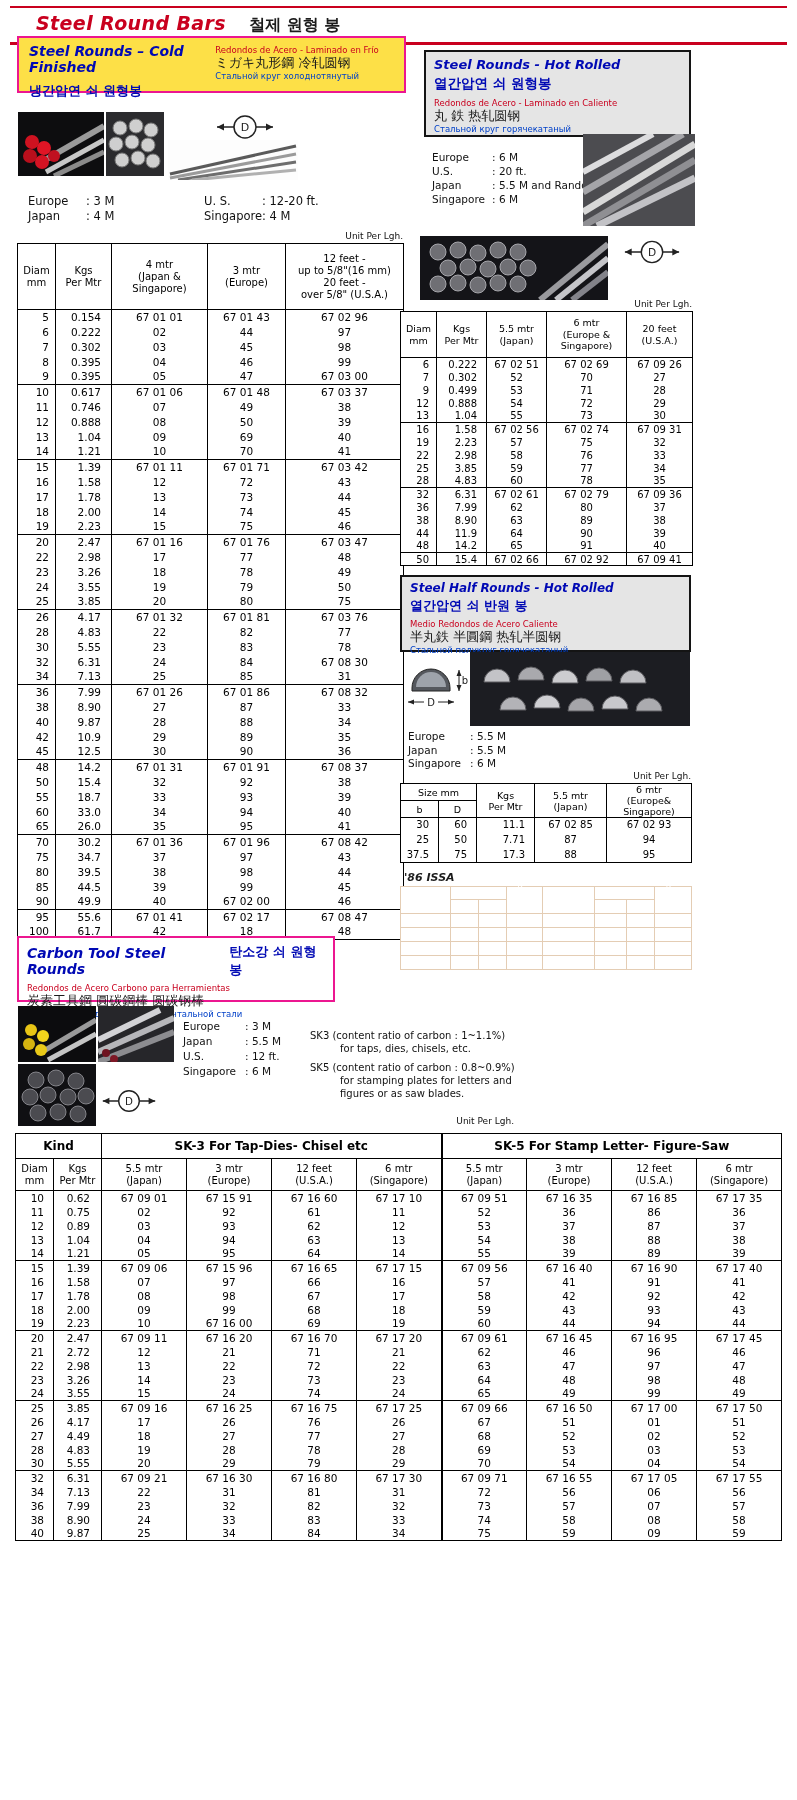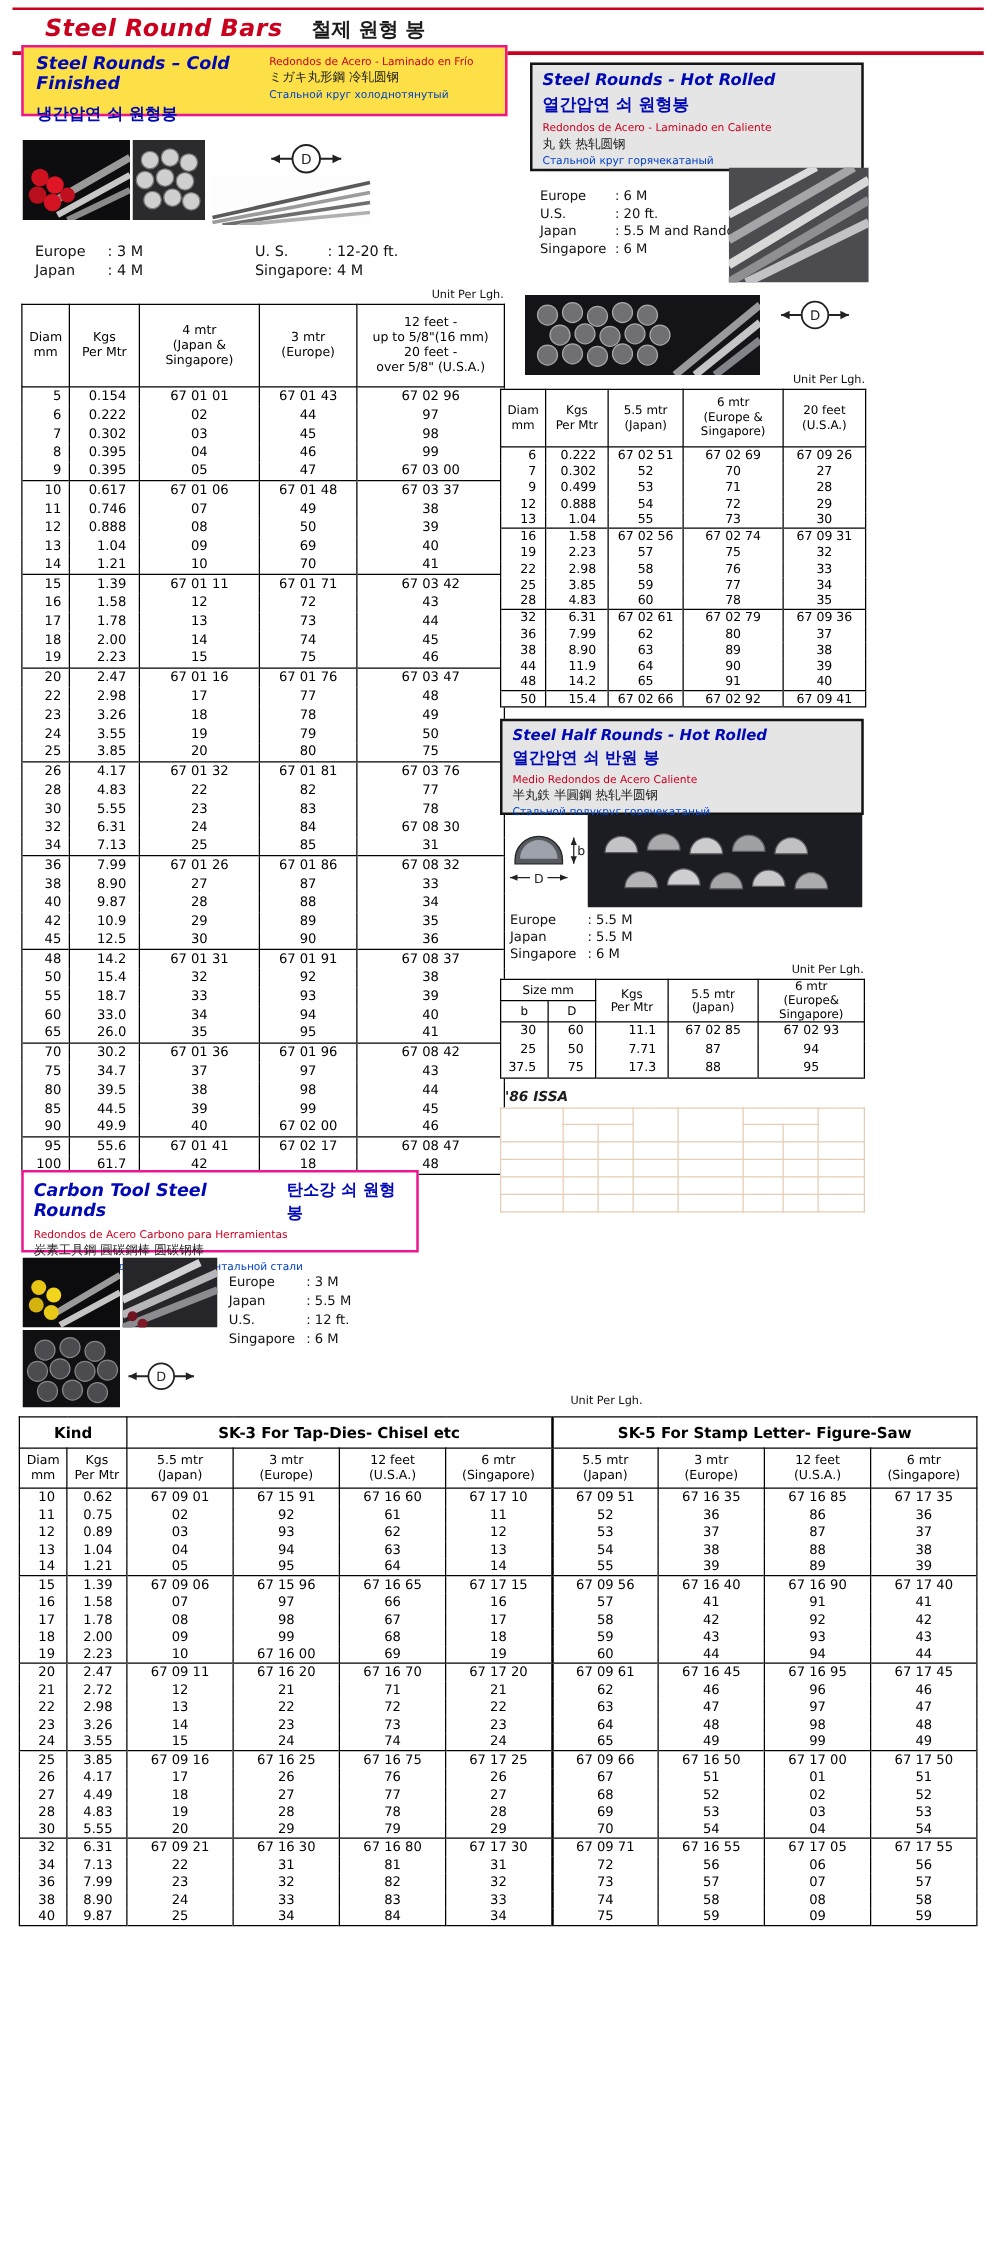--- a/index.html
+++ b/index.html
@@ -14,21 +14,21 @@
   .t-ko { color:#1c1c1c; font-weight:bold; font-size:16px; margin-left:18px; }
 
   
   .cf-box { position:absolute; left:17px; top:36px; width:389px; height:57px;
     border:2px solid #ec1690; background:#fde047; display:flex; }
   .cf-left { width:51%; padding:5px 0 0 10px; }
   .box-title { color:#0009b4; font-weight:bold; font-style:italic; font-size:14px; }
   .box-ko { color:#0009b4; font-weight:bold; font-size:13px; margin-top:7px; }
   .cf-right { flex:1; padding:7px 2px 0 0; }
   .sub-es { color:#c9001e; font-size:8.5px; line-height:10px; }
-  .sub-cjk { color:#1c1c1c; font-size:10px; line-height:10px; margin-top:3px; }
+  .sub-cjk { color:#1c1c1c; font-size:13px; line-height:10px; margin-top:3px; }
   .sub-ru { color:#0040c8; font-size:8.5px; line-height:10px; margin-top:3px; }
 
   .cyan-box { position:absolute; background:#e5e5e5; border:2px solid #141414; padding:5px 8px; }
   .hr-box { left:424px; top:50px; width:267px; height:87px; }
   .hr-box .box-title { font-size:13px; }
   .hr-box .box-ko { margin-top:3px; font-size:13.5px; }
   .hr-box .sub-es { margin-top:5px; }
   .half-box { left:400px; top:575px; width:291px; height:77px; padding-top:4px; }
   .half-box .box-title { font-size:12px; }
   .half-box .box-ko { margin-top:2px; font-size:13px; }
@@ -967,20 +967,27 @@
       <div class="len-row">
         <span class="lab">U.S.</span>
         <span class="val">: 12 ft.</span>
       </div>
       <div class="len-row">
         <span class="lab">Singapore</span>
         <span class="val">: 6 M</span>
       </div>
     </div>
 
+  <div class="sk-notes">
+    <div>SK3 (content ratio of carbon : 1~1.1%)</div>
+    <div class="indent">for taps, dies, chisels, etc.</div>
+    <div class="gap">SK5 (content ratio of carbon : 0.8~0.9%)</div>
+    <div class="indent">for stamping plates for letters and</div>
+    <div class="indent">figures or as saw blades.</div>
+  </div>
 
   <div class="unit unit-carbon">Unit Per Lgh.</div>
 
   <table class="tbl carbon-tbl">
     <colgroup>
       <col style="width:38px">
         <col style="width:48px">
       <col style="width:85px">
         <col style="width:85px">
         <col style="width:85px">

